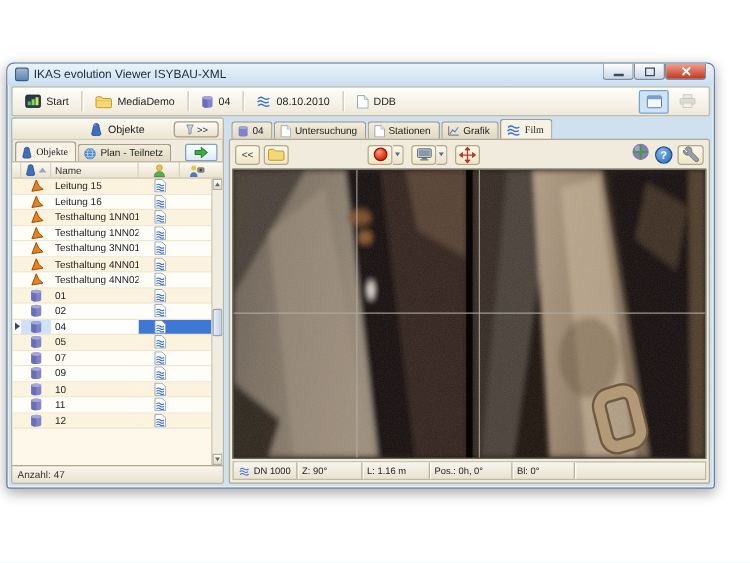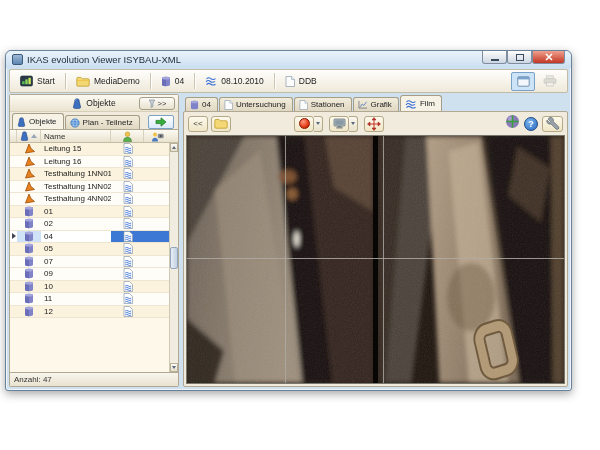--- a/index.html
+++ b/index.html
@@ -38,21 +38,21 @@
   
   .lpanel { width:170px; display:flex; flex-direction:column; background:#f0ebdc; border:1px solid #b0a892; border-radius:2px; }
   .lp-header { height:17px; position:relative; display:flex; align-items:center; justify-content:center; gap:4px;
     background:linear-gradient(#fbf9f1,#ebe4d0); border-bottom:1px solid #d6cfba; font-size:8.5px; color:#222; }
   .expand-btn { position:absolute; right:3px; top:2px; height:13px; width:36px; display:flex; align-items:center; justify-content:center; gap:2px;
     border:1px solid #a59d85; border-radius:3px; background:linear-gradient(#fdfcf8,#e8e1cd); font-size:7.5px; color:#333; }
   .lp-tabs { height:17px; display:flex; align-items:flex-end; padding:0 2px; gap:1px; }
   .tab { display:flex; align-items:center; gap:3px; font-size:8px; color:#222; padding:2px 6px 2px 4px;
     border:1px solid #a59d85; border-bottom:none; border-radius:3px 3px 0 0;
     background:linear-gradient(#f2ecdc,#e0d8c2); height:14px; }
-  .tab.active { background:#f6f2e6; height:16px; }
+  .tab.active { background:#f6f2e6; height:16px;font-family:Liberation Serif, serif; }
   .import-btn { margin-left:auto; margin-right:2px; width:26px; height:14px; border:1px solid #7aa2c6; border-radius:2px;
     background:linear-gradient(#ffffff,#dceafa); display:flex; align-items:center; justify-content:center; }
 
   .lp-grid { flex:1; background:#fdf8ea; border-top:1px solid #b0a892; position:relative; overflow:hidden; }
   .grid-head { height:13px; display:flex; background:linear-gradient(#fcfaf2,#e9e2cf); border-bottom:1px solid #c3bba4; }
   .gh-cell { border-right:1px solid #d8d1bc; display:flex; align-items:center; justify-content:center; gap:2px; font-size:8px; color:#333; }
   .c-gut { width:7px; } .c-ico { width:24px; } .c-name { width:70px; justify-content:flex-start; padding-left:3px;text-align:right; }
   .c-film { width:33px; } .c-cam { width:27px; border-right:none; }
   .sort-up { width:0; height:0; border-left:3px solid transparent; border-right:3px solid transparent; border-bottom:4px solid #98a6ba; }
 
@@ -317,20 +317,52 @@
               </span>
               <span class="cell c-cam"></span>
             </div>
           <div class="row">
               <span class="cell c-gut"></span>
               <span class="cell c-ico">
                 <svg width="11" height="11" viewBox="0 0 11 11">
                   <path d="M1.5 10 L5 1 L7 5.5 L10.5 8.5 Z" fill="#e8821e" stroke="#9a4d08" stroke-width="0.8"></path>
                 </svg>
               </span>
+              <span class="cell c-name">Testhaltung 3NN01</span>
+              <span class="cell c-film">
+                <svg width="10" height="11" viewBox="0 0 10 11">
+                  <path d="M1 0.5 H6.5 L9.5 3.5 V10.5 H1 Z" fill="#fff" stroke="#8899aa" stroke-width="0.7"></path>
+                  <path d="M2.2 5 q1.5 -1.2 3 0 q1.5 1.2 3 0 M2.2 7 q1.5 -1.2 3 0 q1.5 1.2 3 0 M2.2 9 q1.5 -1.2 3 0 q1.5 1.2 3 0" stroke="#3a6fd8" fill="none" stroke-width="0.9"></path>
+                </svg>
+              </span>
+              <span class="cell c-cam"></span>
+            </div>
+          <div class="row alt">
+              <span class="cell c-gut"></span>
+              <span class="cell c-ico">
+                <svg width="11" height="11" viewBox="0 0 11 11">
+                  <path d="M1.5 10 L5 1 L7 5.5 L10.5 8.5 Z" fill="#e8821e" stroke="#9a4d08" stroke-width="0.8"></path>
+                </svg>
+              </span>
+              <span class="cell c-name">Testhaltung 4NN01</span>
+              <span class="cell c-film">
+                <svg width="10" height="11" viewBox="0 0 10 11">
+                  <path d="M1 0.5 H6.5 L9.5 3.5 V10.5 H1 Z" fill="#fff" stroke="#8899aa" stroke-width="0.7"></path>
+                  <path d="M2.2 5 q1.5 -1.2 3 0 q1.5 1.2 3 0 M2.2 7 q1.5 -1.2 3 0 q1.5 1.2 3 0 M2.2 9 q1.5 -1.2 3 0 q1.5 1.2 3 0" stroke="#3a6fd8" fill="none" stroke-width="0.9"></path>
+                </svg>
+              </span>
+              <span class="cell c-cam"></span>
+            </div>
+          <div class="row">
+              <span class="cell c-gut"></span>
+              <span class="cell c-ico">
+                <svg width="11" height="11" viewBox="0 0 11 11">
+                  <path d="M1.5 10 L5 1 L7 5.5 L10.5 8.5 Z" fill="#e8821e" stroke="#9a4d08" stroke-width="0.8"></path>
+                </svg>
+              </span>
               <span class="cell c-name">Testhaltung 4NN02</span>
               <span class="cell c-film">
                 <svg width="10" height="11" viewBox="0 0 10 11">
                   <path d="M1 0.5 H6.5 L9.5 3.5 V10.5 H1 Z" fill="#fff" stroke="#8899aa" stroke-width="0.7"></path>
                   <path d="M2.2 5 q1.5 -1.2 3 0 q1.5 1.2 3 0 M2.2 7 q1.5 -1.2 3 0 q1.5 1.2 3 0 M2.2 9 q1.5 -1.2 3 0 q1.5 1.2 3 0" stroke="#3a6fd8" fill="none" stroke-width="0.9"></path>
                 </svg>
               </span>
               <span class="cell c-cam"></span>
             </div>
           <div class="row alt">
@@ -677,18 +709,30 @@
                   <rect x="112" y="178" width="30" height="42" rx="9" fill="none" stroke="#b29873" stroke-width="9"></rect>
                 </g>
                 <rect width="200" height="230" filter="url(#gr2)" opacity="0.14"></rect>
               </svg>
             </div>
             <div class="ch-h"></div>
             <div class="ch-v1"></div>
             <div class="ch-v2"></div>
           </div>
 
+          <div class="rp-status">
+            <span class="st-seg">
+              <svg width="9" height="8" viewBox="0 0 12 10">
+                  <path d="M1.5 3 q2 -2.2 4 -0.6 q2.5 2 5 0.2 M1 5.8 q2 -2.2 4 -0.6 q2.5 2 5 0.2 M1.5 8.6 q2 -2.2 4 -0.6 q2.5 2 5 0.2" stroke="#3a6fd8" fill="none" stroke-width="1.1"></path>
+                </svg>
+              <span>DN 1000</span>
+            </span>
+            <span class="st-seg seg-z">Z: 90°</span>
+            <span class="st-seg seg-l">L: 1.16 m</span>
+            <span class="st-seg seg-p">Pos.: 0h, 0°</span>
+            <span class="st-seg seg-b">Bl: 0°</span>
+          </div>
         </div>
       </div>
 
     </div>
   </div>
 </div>
 
 </body></html>

